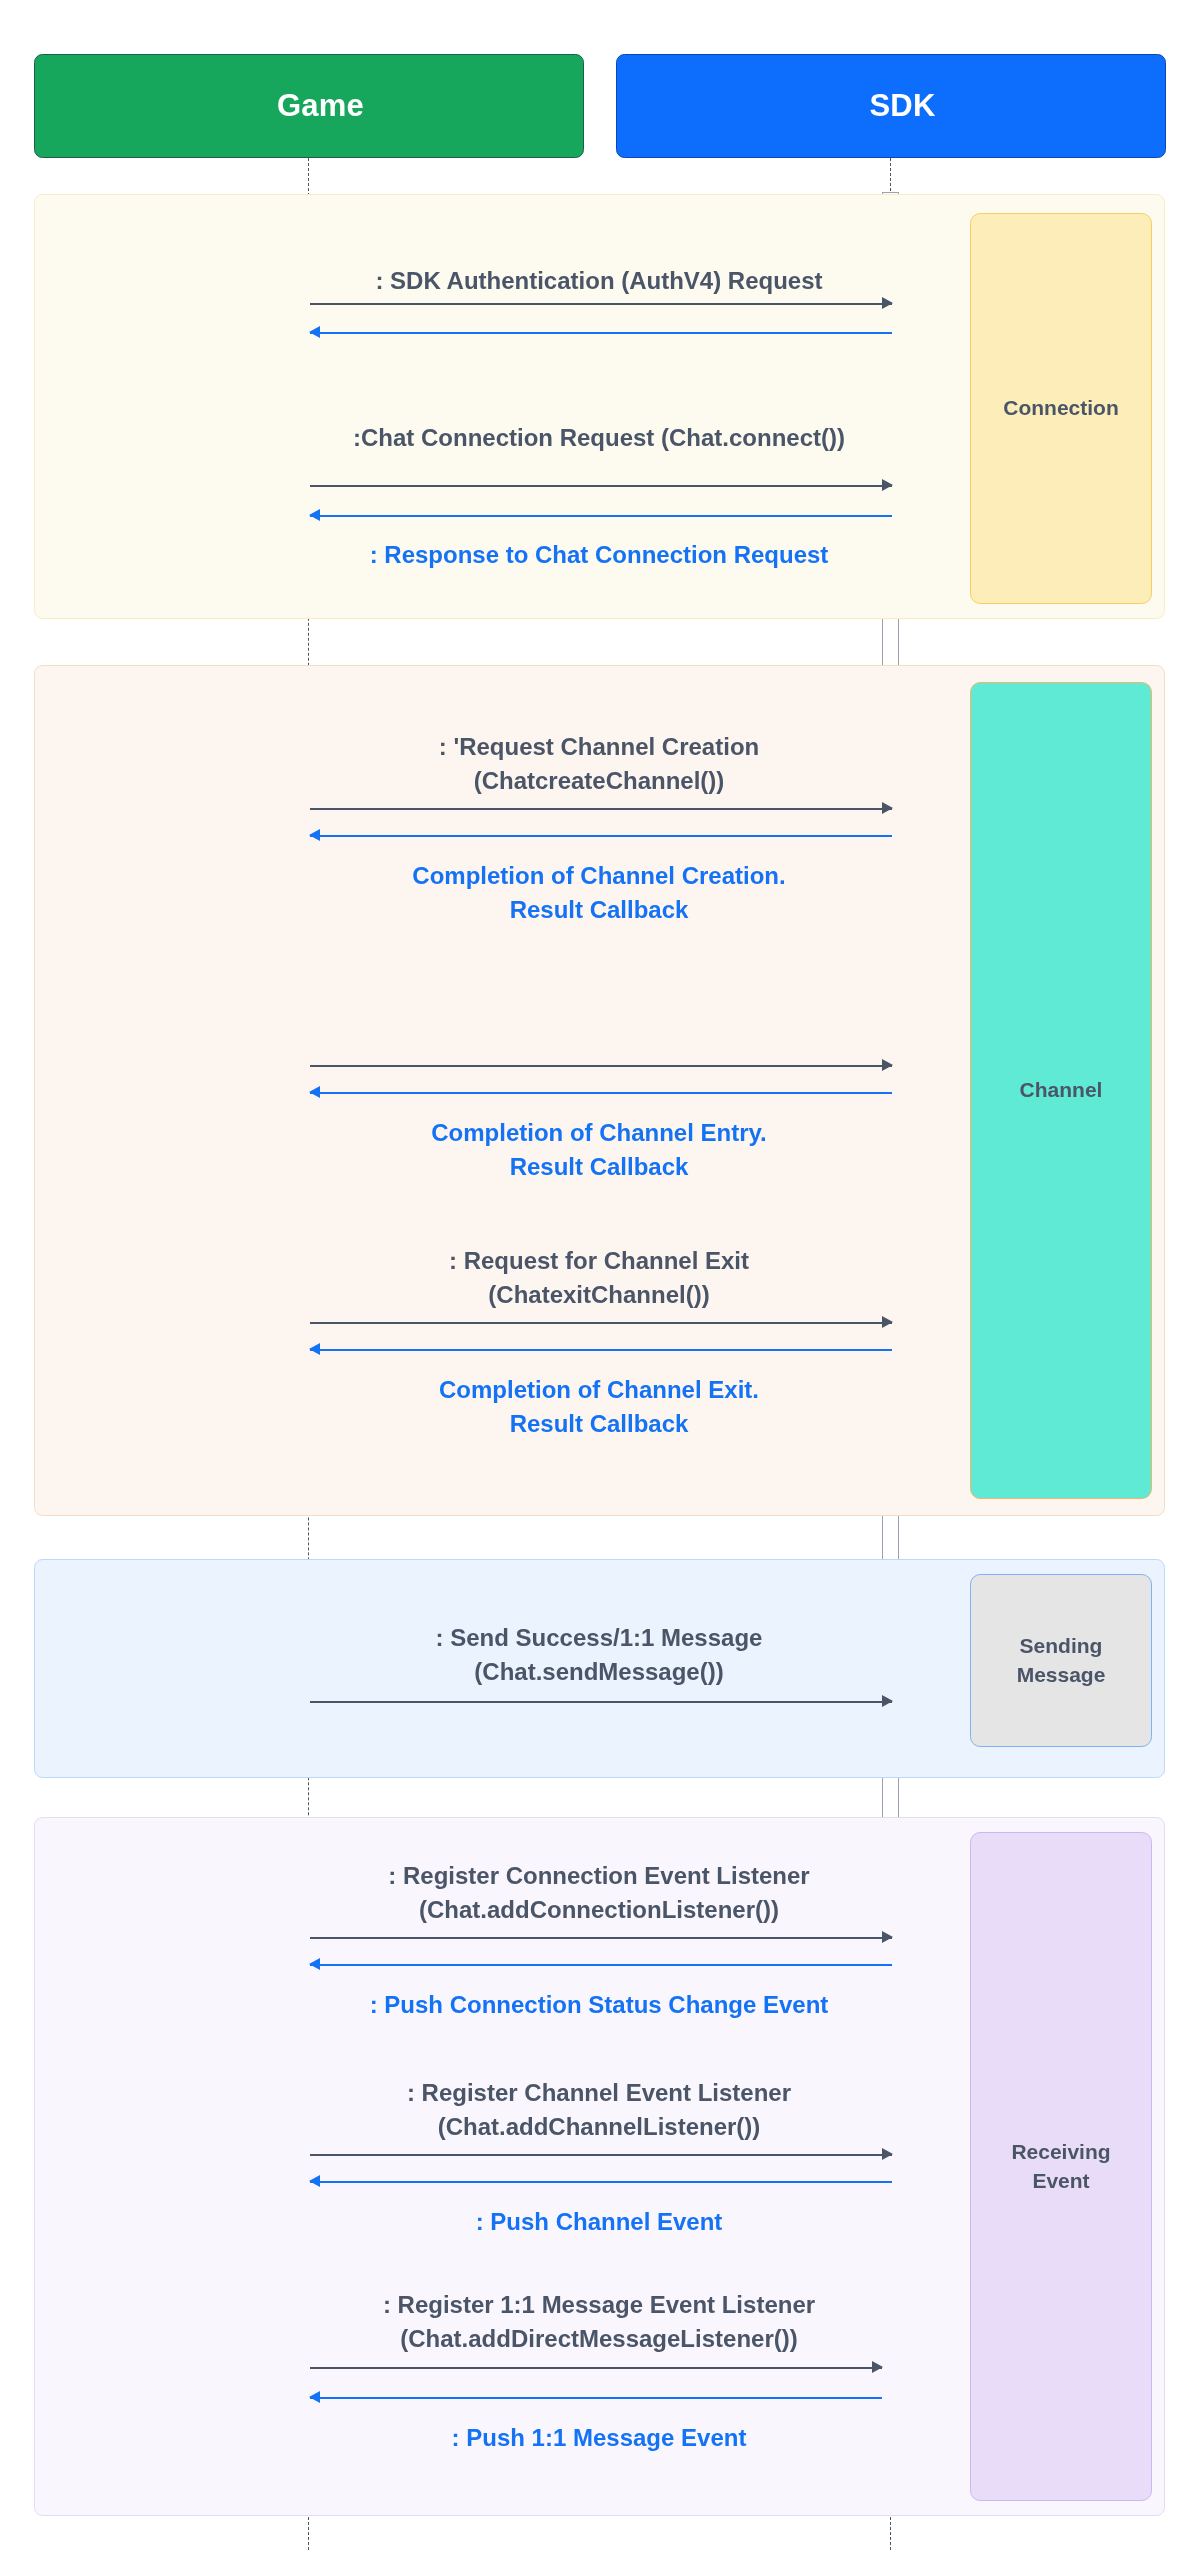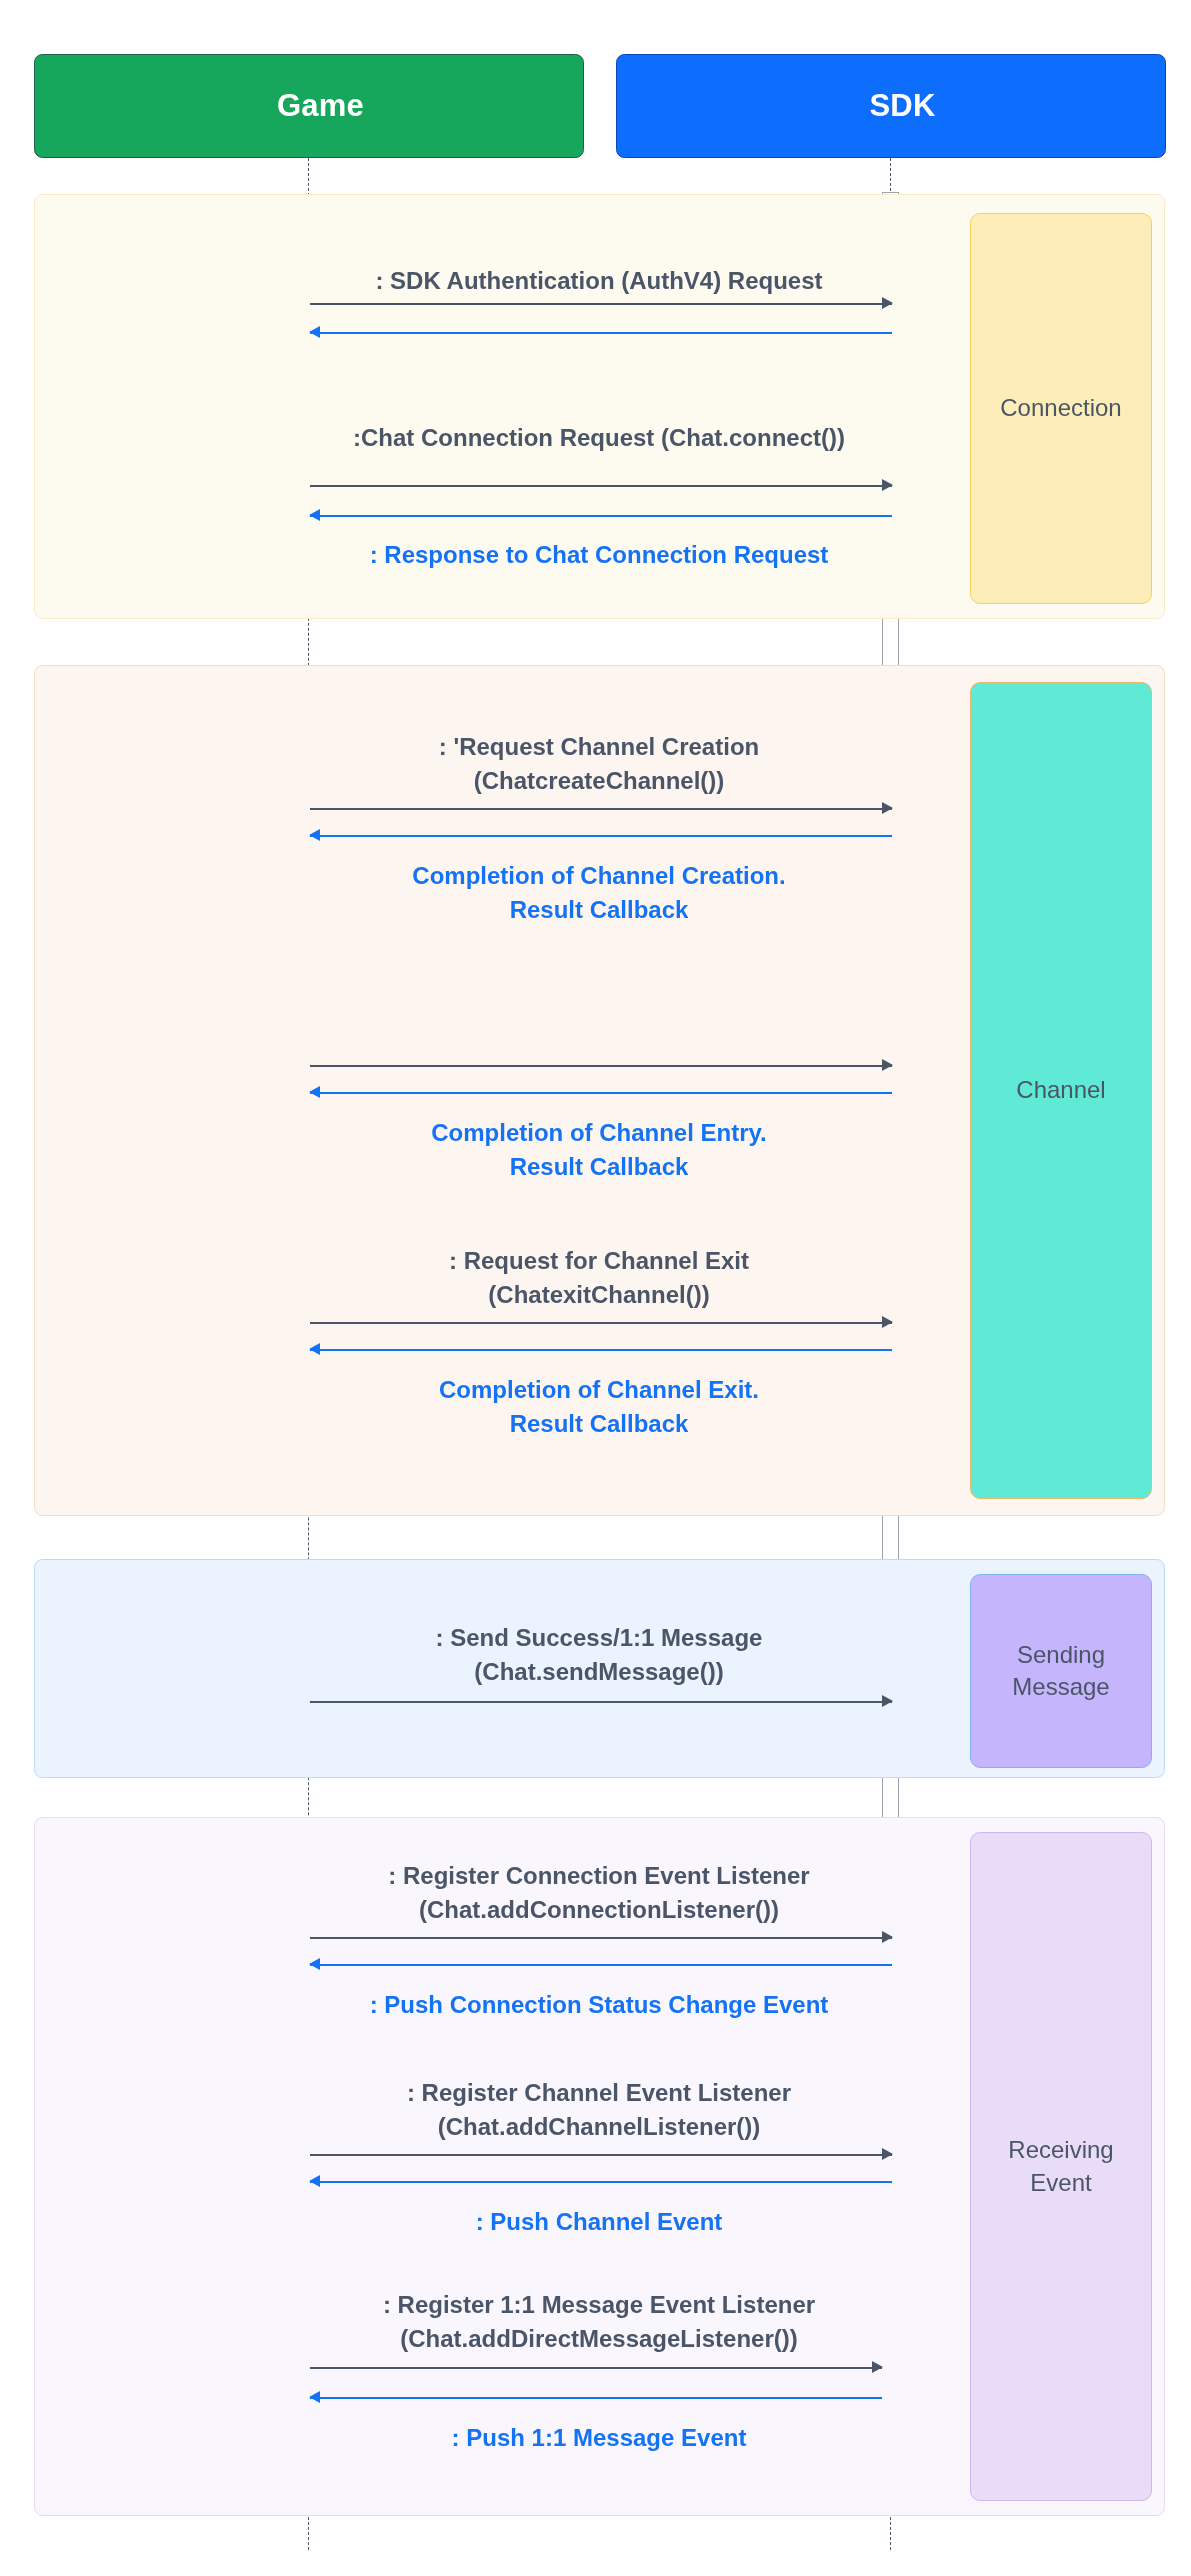--- a/index.html
+++ b/index.html
@@ -41,25 +41,25 @@
   }
   .frame-connection{left:34px;top:194px;width:1131px;height:425px;background:#fdfaf0;border:1.3px solid #faecc2;}
   .frame-channel   {left:34px;top:665px;width:1131px;height:851px;background:#fdf5ef;border:1.3px solid #f7dcc4;}
   .frame-sending   {left:34px;top:1559px;width:1131px;height:219px;background:#eaf3fe;border:1.3px solid #bcd9fb;}
   .frame-receiving {left:34px;top:1817px;width:1131px;height:699px;background:#f9f6fd;border:1.3px solid #e6dbf7;}
 
   
   .phase{
     position:absolute;box-sizing:border-box;border-radius:10.2px;
     display:flex;align-items:center;justify-content:center;text-align:center;
-    color:#4a5568;font-size:24px;font-weight:normal;line-height:1.35;
+    color:#4a5568;font-size:21px;font-weight:bold;line-height:1.35;
   }
   .phase-connection{left:970px;top:213px;width:182px;height:391px;background:#fdeeb9;border:1.3px solid #f6cf5c;}
   .phase-channel   {left:970px;top:682px;width:182px;height:817px;background:#5eead4;border:1.3px solid #f2b765;}
-  .phase-sending   {left:970px;top:1574px;width:182px;height:194px;background:#c4b5fd;border:1.3px solid #7fb2f5;}
+  .phase-sending   {left:970px;top:1574px;width:182px;height:173px;background:#e5e5e5;border:1.3px solid #7fb2f5;}
   .phase-receiving {left:970px;top:1832px;width:182px;height:669px;background:#e8dcf9;border:1.3px solid #cdb7f0;}
 
   
   .msg-label{
     position:absolute;text-align:center;
     font-size:24px;font-weight:bold;line-height:1.42;white-space:pre-line;
   }
   .msg-req{color:#4a5568;}
   .msg-res{color:#1472f5;}
 

